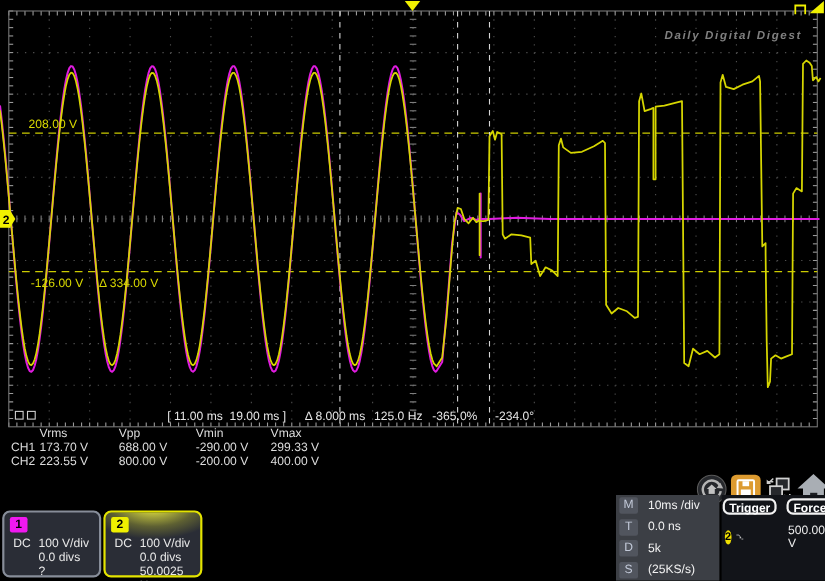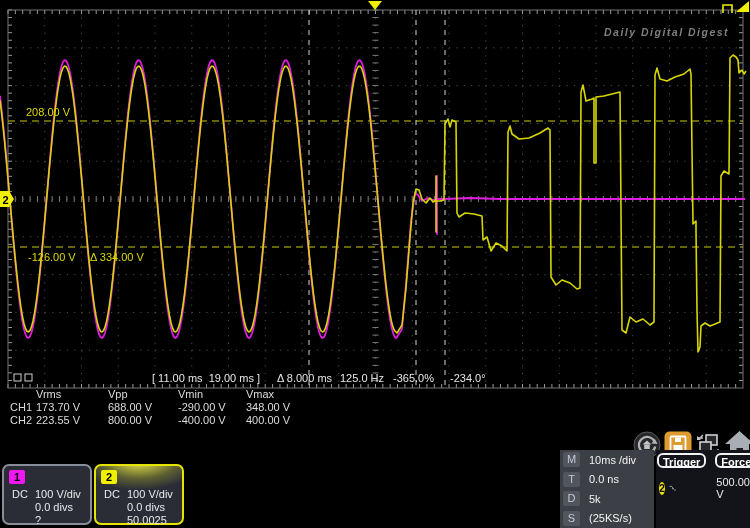--- a/index.html
+++ b/index.html
@@ -594,26 +594,26 @@
   <span></span>
   <span>Vrms</span>
   <span>Vpp</span>
   <span>Vmin</span>
   <span>Vmax</span>
 
   <span class="rowlab">CH1</span>
   <span>173.70 V</span>
   <span>688.00 V</span>
   <span>-290.00 V</span>
-  <span>348.00 V</span>
+  <span>299.33 V</span>
 
   <span class="rowlab">CH2</span>
   <span>223.55 V</span>
   <span>800.00 V</span>
-  <span>-400.00 V</span>
+  <span>-200.00 V</span>
   <span>400.00 V</span>
 </div>
 
 <div class="chpanel" id="ch1-panel">
   <div class="ch-badge">1</div>
   <span class="ch-dc">DC</span>
   <span class="ch-scale">100 V/div</span>
   <span class="ch-offs">0.0 divs</span>
   <span class="ch-freq">?</span>
 </div>

